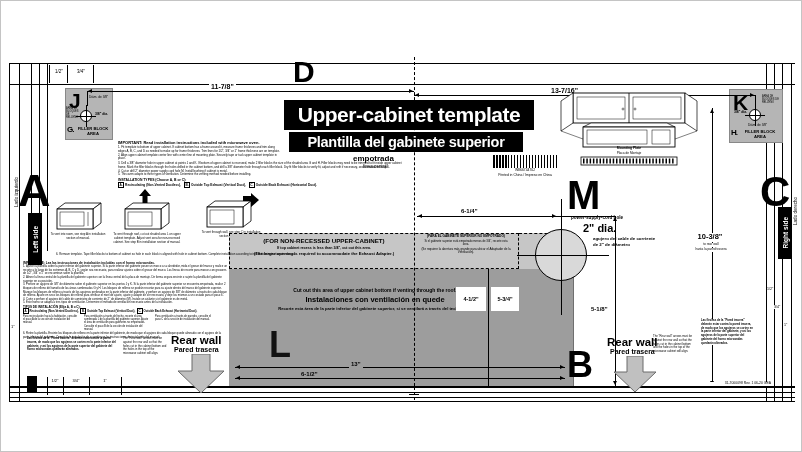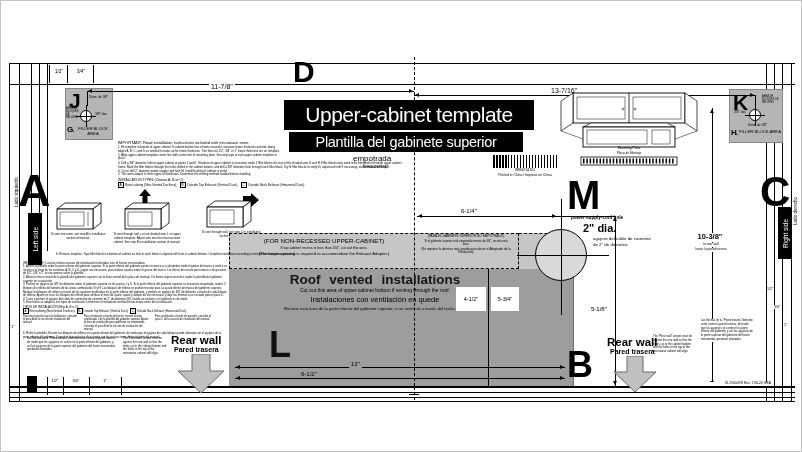--- a/index.html
+++ b/index.html
@@ -3,21 +3,21 @@
 <meta charset="utf-8">
 <style>
   *{margin:0;padding:0;box-sizing:border-box}
   html,body{background:#9a9a9a}
   .page{position:relative;width:802px;height:452px;background:#fff;overflow:hidden;
         font-family:"Liberation Sans",sans-serif;color:#000;border:1px solid #c4c4c4}
   .abs{position:absolute}
   .hl{position:absolute;background:#000;height:1px}
   .vl{position:absolute;background:#000;width:1px}
   .t{position:absolute;color:#000;line-height:1.15}
-  .b{font-weight:normal}
+  .b{font-weight:bold}
   .blk{font-weight:900}
   .ctr{text-align:center}
   .big{position:absolute;font-weight:900;line-height:1;letter-spacing:-1px}
   .graybox{position:absolute;background:#b5b5b5}
   .chip{background:#fff;padding:0 2px}
   .dimh{position:absolute;height:0;border-top:1px solid #000}
   .dimh:before,.dimh:after{content:"";position:absolute;top:-3px;width:0;height:0;border:2.5px solid transparent}
   .dimh:before{left:-1px;border-right:4px solid #000}
   .dimh:after{right:-1px;border-left:4px solid #000}
   .dimv{position:absolute;width:0;border-left:1px solid #000}
@@ -239,21 +239,20 @@
   <div class="abs" style="left:228px;top:268px;width:344px;height:117px;background:#9d9d9d;z-index:1"></div>
   <div class="vl" style="left:572px;top:232px;height:153px;background:#6f6f6f;z-index:2"></div>
 
   <div class="t b ctr" style="left:234px;top:236px;width:178px;font-size:6.2px;z-index:4">(FOR NON-RECESSED UPPER-CABINET)</div>
   <div class="t b ctr" style="left:238px;top:245px;width:170px;font-size:3.6px;z-index:4">If top cabinet recess is less than 3/4", cut out this area.</div>
   <div class="t b ctr" style="left:232px;top:251px;width:182px;font-size:4.2px;z-index:4">(The larger opening is required to accommodate the Exhaust Adapter.)</div>
   <div class="t b ctr" style="left:414px;top:234px;width:102px;font-size:3.2px;z-index:4">(PARA EL GABINETE SUPERIOR NO EMPOTRADO)</div>
   <div class="t ctr" style="left:420px;top:239px;width:90px;font-size:2.8px;z-index:4">Si el gabinete superior está empotrado menos de 3/4", recorte esta área.</div>
   <div class="t ctr" style="left:416px;top:247px;width:98px;font-size:3px;z-index:4">(Se requiere la abertura más grande para ubicar el Adaptador de la Ventilación).</div>
 
-  <div class="t blk ctr" style="left:238px;top:271px;width:272px;font-size:13.5px;word-spacing:5px;letter-spacing:0;z-index:4;color:#161616">Roof vented installations</div>
   <div class="t b ctr" style="left:236px;top:287px;width:276px;font-size:5px;z-index:4">Cut out this area of upper cabinet bottom if venting through the roof.</div>
   <div class="t b ctr" style="left:250px;top:295px;width:248px;font-size:7.5px;z-index:4">Instalaciones con ventilación en quede</div>
   <div class="t b ctr" style="left:256px;top:306px;width:226px;font-size:4.2px;z-index:4">Recorte esta área de la parte inferior del gabinete superior, si se ventilará a través del techo.</div>
   <div class="big" style="left:268px;top:326px;font-size:36px;z-index:4;color:#111">L</div>
 
   <div class="vl" style="left:487px;top:268px;height:117px;z-index:3"></div>
   <div class="abs ctr" style="left:455px;top:286px;width:30px;height:24px;background:#fff;z-index:4;display:flex;align-items:center;justify-content:center">
     <span class="b" style="font-size:5.5px">4-1/2"</span>
   </div>
   <div class="abs ctr" style="left:490px;top:286px;width:28px;height:24px;background:#fff;z-index:4;display:flex;align-items:center;justify-content:center">

